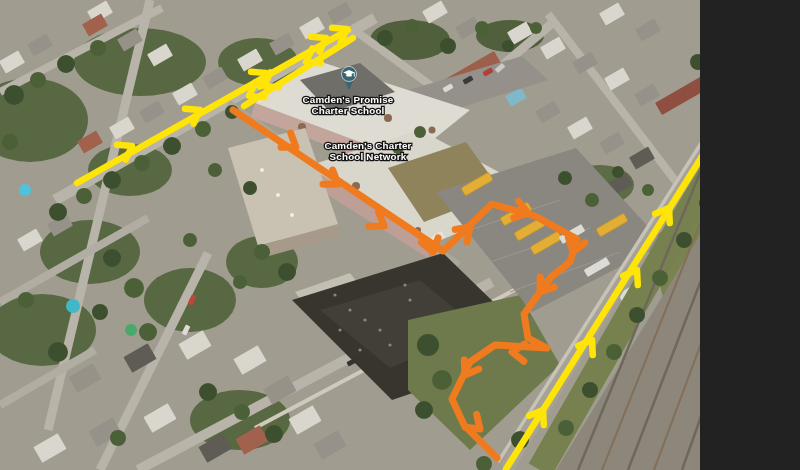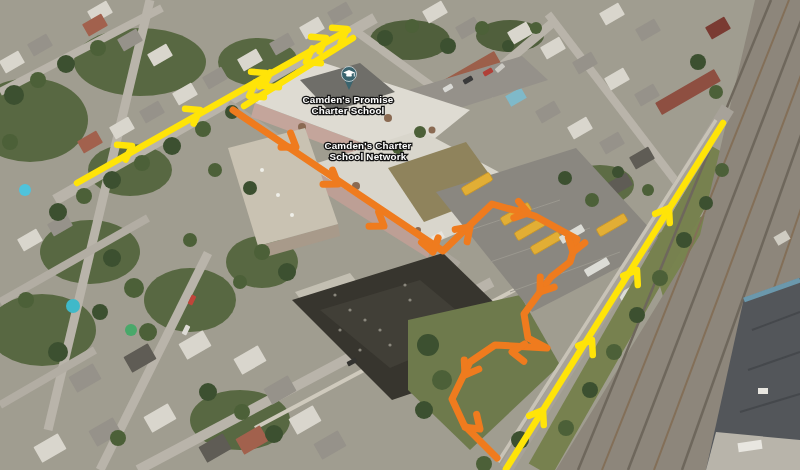--- a/index.html
+++ b/index.html
@@ -1,16 +1,16 @@
 <!DOCTYPE html>
 <html><head>
 <meta charset="utf-8">
 <style>
   html,body{margin:0;padding:0;background:#222;}
-  .stage{position:relative;width:800px;height:470px;overflow:hidden;
+  .stage{position:relative;width:700px;height:470px;overflow:hidden;
          font-family:"Liberation Sans", sans-serif;}
   svg{display:block;}
   .map-label{font-family:"Liberation Sans", sans-serif;font-size:9.8px;font-weight:bold;
              fill:#ffffff;stroke:#141414;stroke-width:2.6px;paint-order:stroke;
              text-anchor:middle;letter-spacing:.2px;}
   .route{fill:none;stroke-linecap:round;stroke-linejoin:round;}
 </style>
 </head>
 <body>
 

